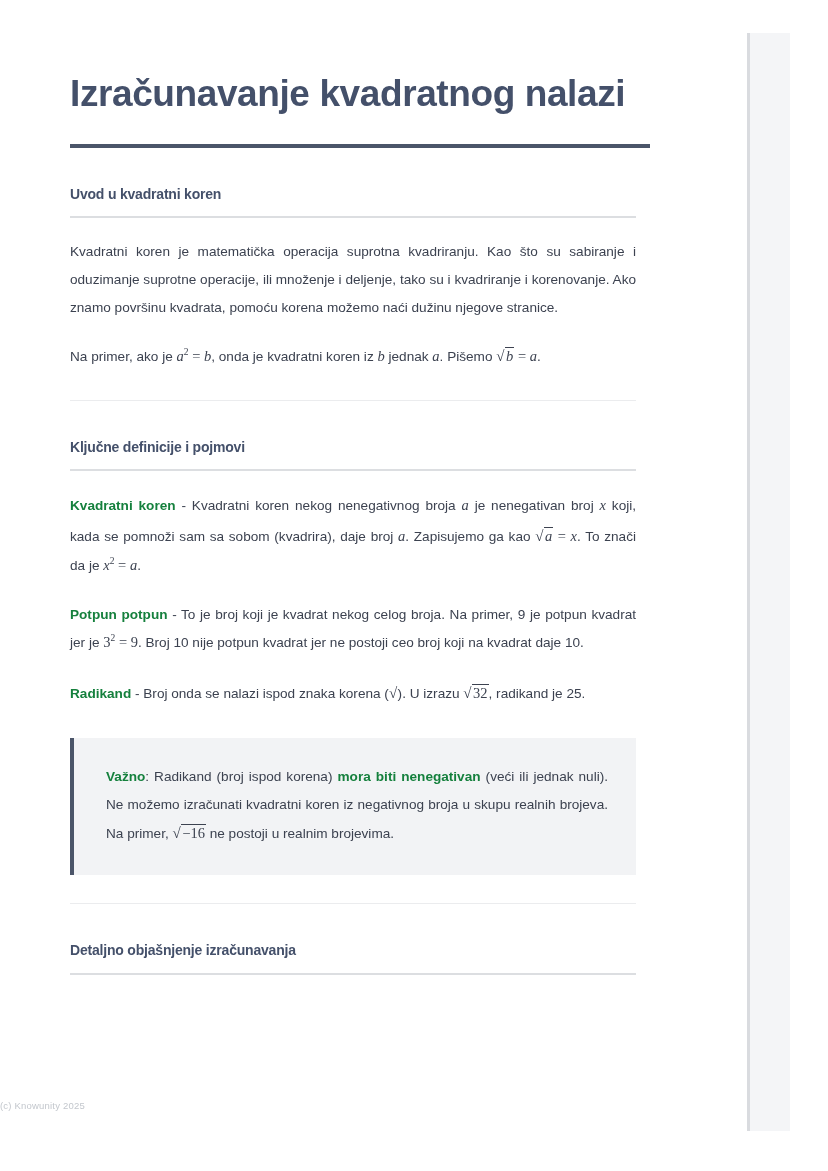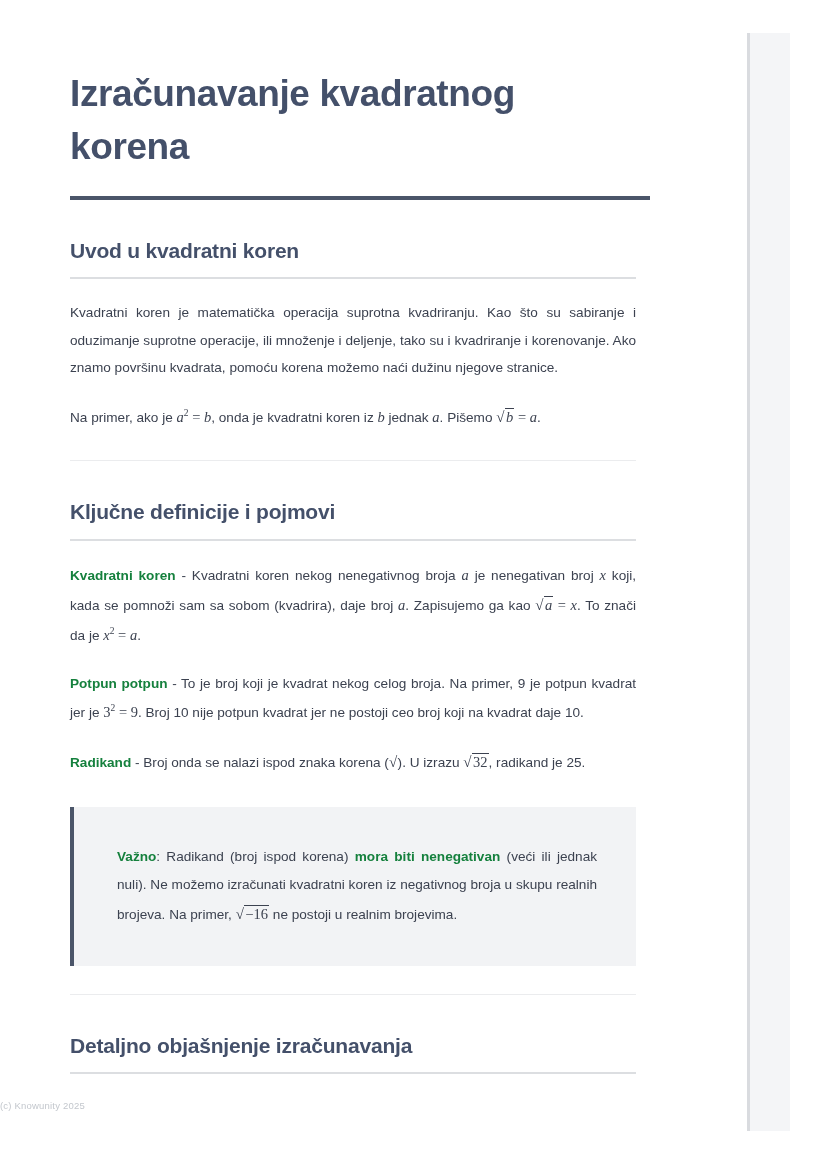--- a/index.html
+++ b/index.html
@@ -64,21 +64,21 @@
   .title-rule {
     margin-top: 23px;
     height: 4px;
     background: #4b5569;
     width: 580px;
   }
 
   .section-heading {
     margin: 0;
     padding-top: 38px;
-    font-size: 21px;
+    font-size: 14px;
     font-weight: bold;
     color: #44506a;
     letter-spacing: -0.2px;
     line-height: 1.2;
   }
 
   .heading-rule {
     margin-top: 14px;
     height: 2px;
     background: #dcdee1;
@@ -151,21 +151,21 @@
     margin-top: 30px;
     width: 566px;
     background: #f2f3f5;
     border-left: 4px solid #4b5569;
     box-sizing: border-box;
   }
   .callout-inner {
     padding: 25px 28px 26px 32px;
   }
   .callout p {
-    margin: 11px;
+    margin: 0;
     font-size: 13.6px;
     line-height: 2.03;
     text-align: justify;
     color: #3c4250;
   }
 
   .footer {
     position: absolute;
     left: 0;
     top: 1100px;
@@ -179,21 +179,21 @@
 </head>
 <body>
 
 <div class="page">
 
   <div class="gutter-edge"></div>
   <div class="gutter-col"></div>
 
   <div class="content">
 
-    <h1 class="doc-title">Izračunavanje kvadratnog korena</h1>
+    <h1 class="doc-title">Izračunavanje kvadratnog nalazi</h1>
     <div class="title-rule"></div>
 
     <h2 class="section-heading">Uvod u kvadratni koren</h2>
     <div class="heading-rule"></div>
 
     <p class="body-text">Kvadratni koren je matematička operacija suprotna kvadriranju. Kao što su sabiranje i oduzimanje suprotne operacije, ili množenje i deljenje, tako su i kvadriranje i korenovanje. Ako znamo površinu kvadrata, pomoću korena možemo naći dužinu njegove stranice.</p>
 
     <p class="body-text"><span>Na primer, ako je </span><span class="mathi">a</span><sup class="mexpr">2</sup><span class="mathr"> = </span><span class="mathi">b</span><span>, onda je kvadratni koren iz </span><span class="mathi">b</span><span> jednak </span><span class="mathi">a</span><span>. Pišemo </span><span class="radical"><span class="rsign">√</span><span class="rbody">b</span></span><span class="mathr"> = </span><span class="mathi">a</span><span>.</span></p>
 
     <div class="soft-rule"></div>

